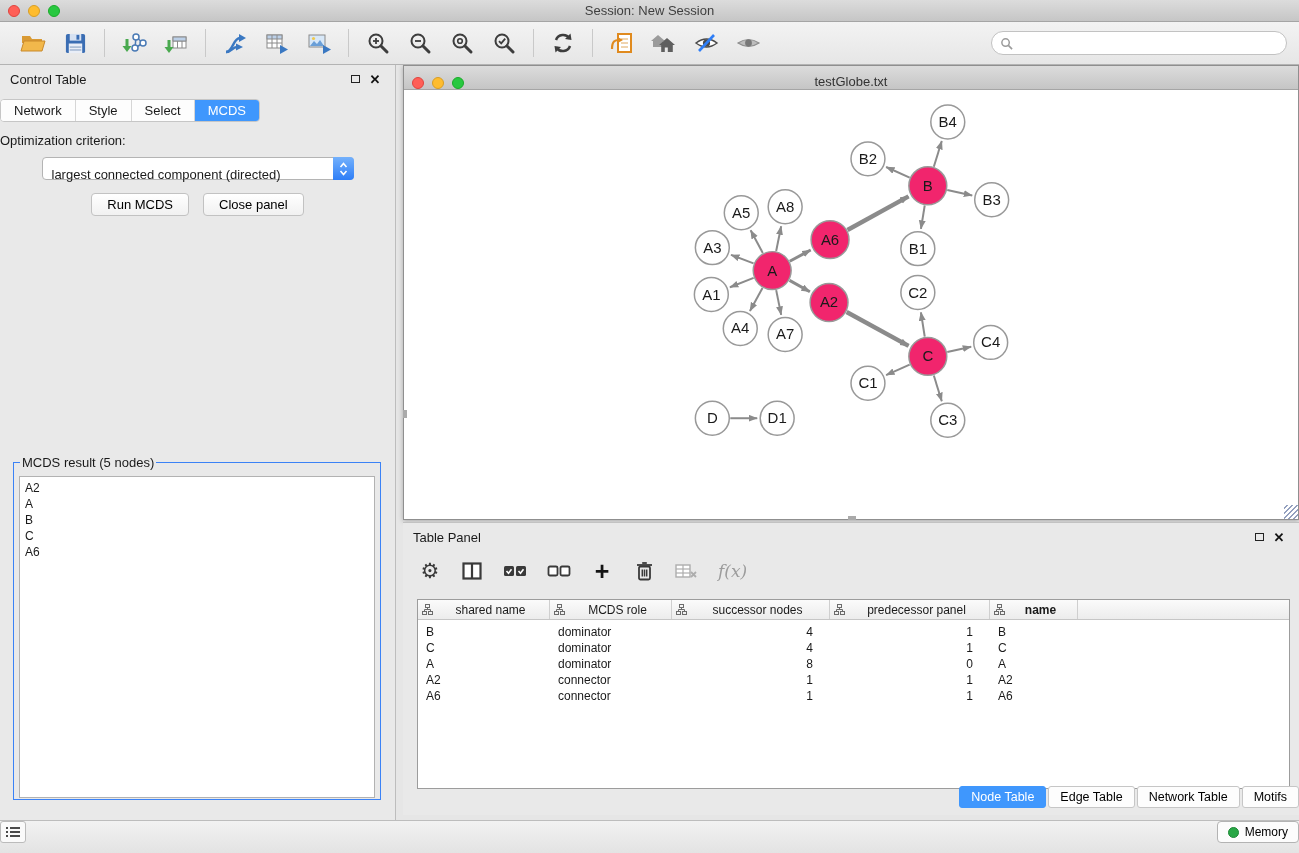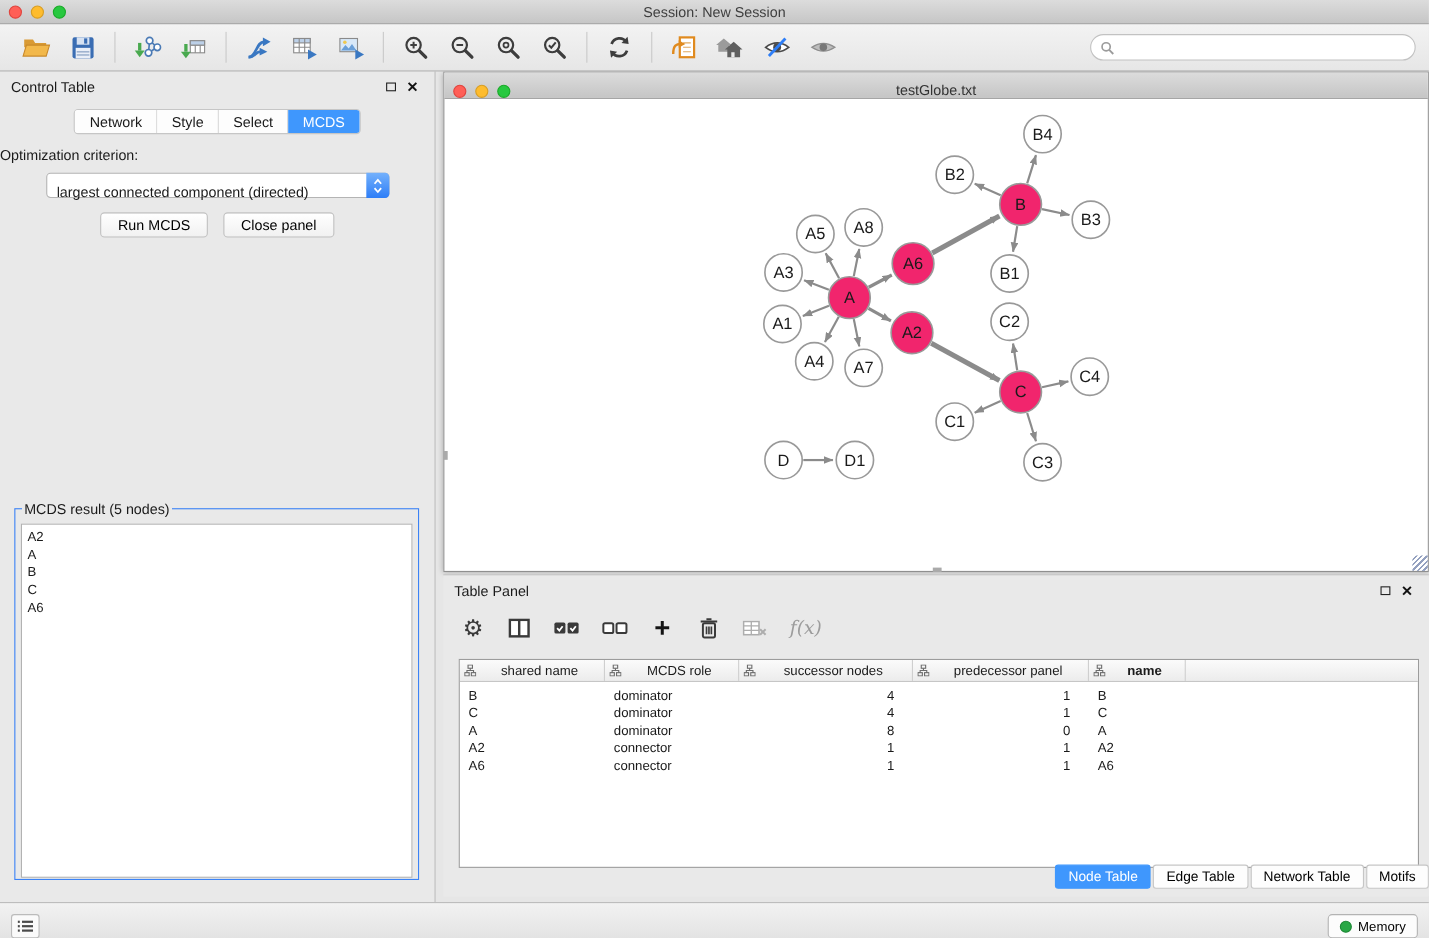--- a/index.html
+++ b/index.html
@@ -21,21 +21,21 @@
 .search-box{margin-left:auto;width:296px;height:24px;background:#fff;border:1px solid #c2c2c2;border-radius:12px;display:flex;align-items:center;padding:0 8px;gap:6px}
 .search-input{border:none;outline:none;flex:1;font-size:12px;font-family:"Liberation Sans",sans-serif;background:transparent}
 
 
 .control-panel{position:absolute;left:0;top:65px;width:396px;height:755px;background:#e9e9e9;border-right:1px solid #bdbdbd}
 .panel-head{height:28px;display:flex;align-items:center;padding:0 10px}
 .panel-head .spacer{flex:1}
 .mini-btn{width:20px;height:18px;display:flex;align-items:center;justify-content:center;background:none;border:none;cursor:pointer;color:#111}
 .float-glyph{width:9px;height:8px;border:1.5px solid #222;display:inline-block}
 .close-glyph{font-size:13px;font-weight:bold;line-height:1}
-.cp-tabs{display:flex;justify-content:center;margin-top:6px}
+.cp-tabs{display:flex;justify-content:flex-start;margin-top:6px}
 .cp-tabs-inner{display:flex;background:#fdfdfd;border:1px solid #c6c6c6;border-radius:4px;overflow:hidden}
 .cp-tab{padding:3px 13px;font-size:13px;border-right:1px solid #d6d6d6;cursor:pointer;background:#fdfdfd}
 .cp-tab:last-child{border-right:none}
 .cp-tab.sel{background:#3f97fd;color:#fff}
 .opt-label{margin-top:11px}
 .combo{margin:9px auto 0;width:312px;height:23px;background:#fff;border:1px solid #b4b4b4;border-radius:4px;display:flex;align-items:center;position:relative;padding:12px 24px 0 9px;cursor:pointer}
 .combo-text{white-space:nowrap;overflow:hidden}
 .combo-btn{position:absolute;right:-1px;top:-1px;width:21px;height:23px;border-radius:0 4px 4px 0;background:linear-gradient(#74b1fc,#2e7ef7);display:flex;align-items:center;justify-content:center}
 .cp-buttons{display:flex;justify-content:center;gap:14px;margin-top:13px}
 .cp-btn{background:linear-gradient(#ffffff,#f1f1f1);border:1px solid #c2c2c2;border-radius:4px;padding:3px 15px;font-size:13px;font-family:"Liberation Sans",sans-serif;cursor:pointer}
@@ -66,21 +66,21 @@
 .th-label{flex:1;text-align:center;white-space:nowrap}
 .tbody{padding-top:4px}
 .tr{display:flex;height:16px;align-items:center}
 .td{font-size:12px;padding-left:8px;white-space:nowrap;overflow:hidden}
 .td.num{text-align:right;padding-right:17px;padding-left:0}
 .tp-tabs{position:absolute;left:0;right:0;bottom:7px;display:flex;justify-content:flex-end;gap:2px}
 .bt-tab{font-size:12.5px;padding:3px 11px;background:#fdfdfd;border:1px solid #c6c6c6;border-radius:3px;cursor:pointer;font-family:"Liberation Sans",sans-serif}
 .bt-tab.sel{background:#3f97fd;border-color:#3f97fd;color:#fff}
 
 
-.statusbar{position:absolute;left:0;top:820px;width:1299px;height:33px;background:linear-gradient(#f2f2f2,#e3e3e3);border-top:1px solid #bdbdbd;display:flex;align-items:flex-end;padding:0 10px}
+.statusbar{position:absolute;left:0;top:820px;width:1299px;height:33px;background:linear-gradient(#f2f2f2,#e3e3e3);border-top:1px solid #bdbdbd;display:flex;align-items:flex-start;padding:0 0}
 .list-btn{width:26px;height:22px;border:1px solid #bbb;border-radius:3px;background:#fafafa;display:flex;align-items:center;justify-content:center;cursor:pointer}
 .memory-btn{margin-left:auto;height:22px;border:1px solid #b3b3b3;border-radius:4px;background:#fcfcfc;display:flex;align-items:center;gap:6px;padding:0 10px;font-size:12px;font-family:"Liberation Sans",sans-serif;cursor:pointer}
 .mem-dot{width:11px;height:11px;border-radius:50%;background:#28a745;border:1px solid #1d8735}
 </style>
 </head>
 <body>
 
 <div class="titlebar">
   <span class="tl red"></span>
   <span class="tl yellow"></span>

